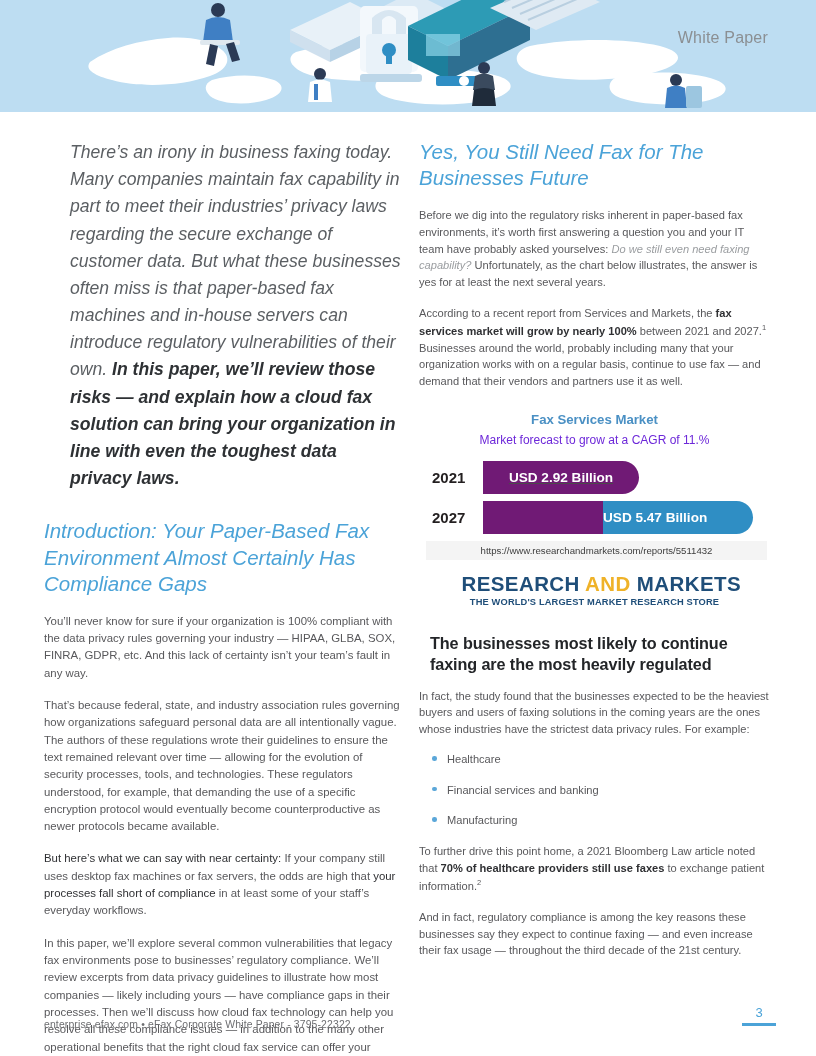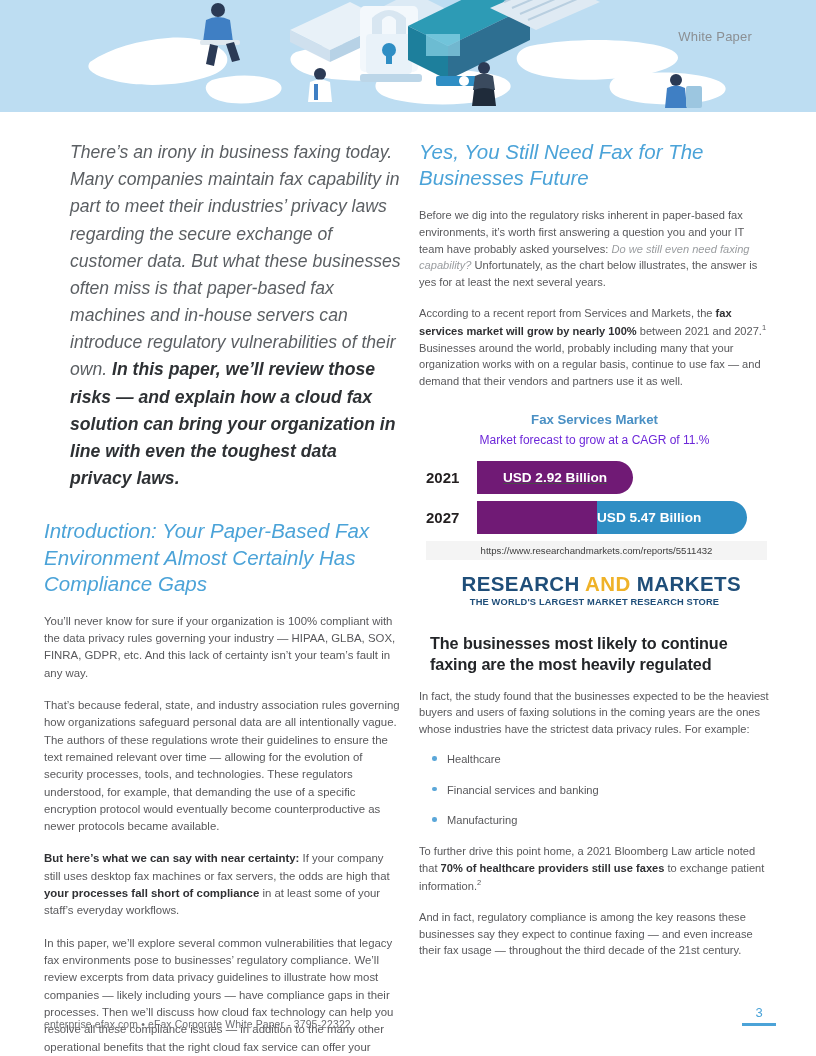--- a/index.html
+++ b/index.html
@@ -25,23 +25,23 @@
     background: #bdddf2;
     overflow: hidden;
   }
   .banner-map {
     position: absolute;
     left: 60px; top: 0;
     width: 700px; height: 112px;
   }
   .banner-title {
     position: absolute;
-    right: 64px;
+    right: 48px;
     top: 29px;
-    font-size: 13px;
+    font-size: 16px;
     color: #8b8f93;
     letter-spacing: .2px;
   }
 
   
   .col-left {
     position: absolute;
     left: 44px;
     top: 139px;
     width: 359px;
@@ -76,21 +76,21 @@
     color: #4ba3d8;
     margin: 0 0 15px 0;
   }
 
   p.body {
     font-size: 11.4px;
     line-height: 1.52;
     color: #58585b;
     margin: 0 0 15px 0;
   }
-  p.body b { color: #2f3033; font-weight: bold; }
+  p.body b { color: #2f3033; font-weight: normal; }
 
   
   p.body-r {
     font-size: 11.1px;
     line-height: 1.52;
     color: #58585b;
     margin: 0 0 14px 0;
   }
   p.body-r b { color: #2f3033; font-weight: bold; }
   p.body-r i { color: #9a9da0; font-style: italic; }
@@ -130,20 +130,21 @@
     margin-bottom: 7px;
   }
   .bar-label {
     width: 58px;
     text-align: left;
     padding-left: 7px;
     font-size: 15px;
     font-weight: bold;
     color: #231f20;
     box-sizing: border-box;
+    margin-left: 6px;
   }
   .bar-track {
     flex: 1;
     height: 33px;
     position: relative;
   }
   .bar-seg {
     position: absolute;
     top: 0;
     height: 33px;

